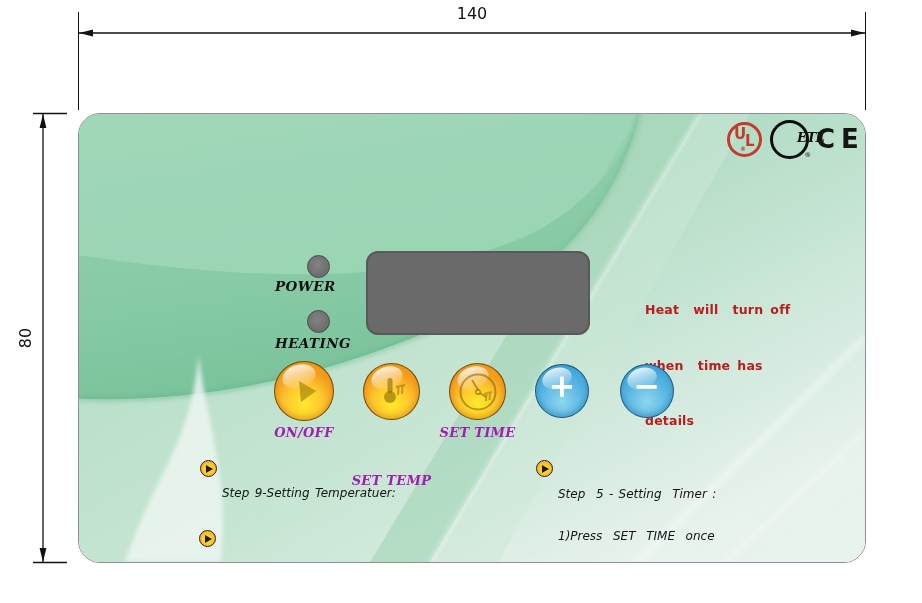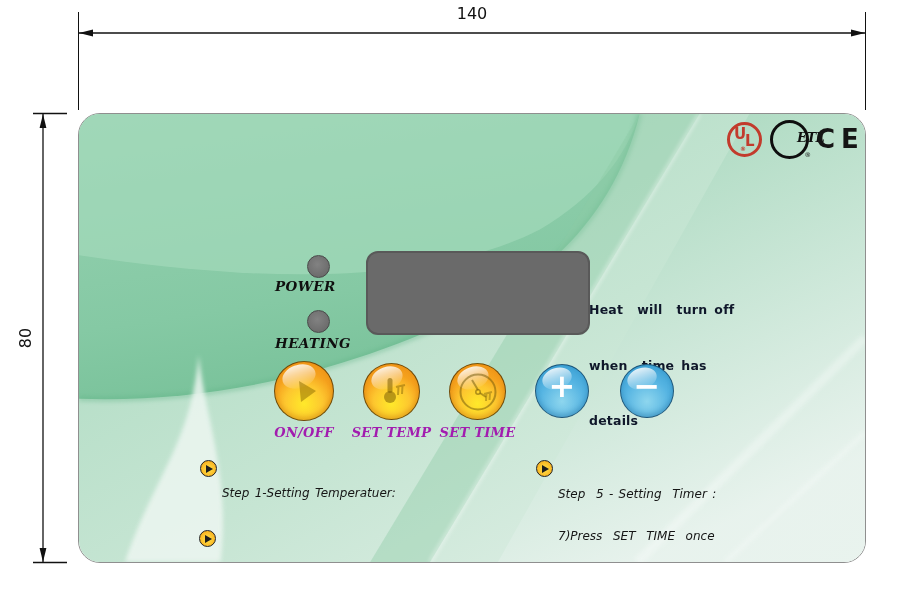--- a/index.html
+++ b/index.html
@@ -31,22 +31,22 @@
   .led{position:absolute;width:23px;height:23px;border-radius:50%;
        background:radial-gradient(circle at 45% 40%, #828282, #646464);border:1px solid #494949;box-sizing:border-box;}
   .led-power{left:228px;top:141px;}
   .led-heating{left:228px;top:196px;}
   .ind-label{position:absolute;width:90px;text-align:left;font:italic bold 13.5px "DejaVu Serif",serif;
              color:#0f0f0f;letter-spacing:.4px;}
   .lbl-power{left:196px;top:164px;}
   .lbl-heating{left:196px;top:221px;font-style:italic;}
   .display{position:absolute;left:287px;top:137px;width:224px;height:84px;background:#6a6a6a;
            border:2px solid #595959;border-radius:12px;box-sizing:border-box;}
-  .heat-note{position:absolute;left:510px;top:150px;width:170px;font:bold 12.5px "DejaVu Sans",sans-serif;
-             color:#0f172a;line-height:18.5px;white-space:pre;word-spacing:2.5px;letter-spacing:.2px;}
+  .heat-note{position:absolute;left:566px;top:150px;width:170px;font:bold 12.5px "DejaVu Sans",sans-serif;
+             color:#b91c1c;line-height:18.5px;white-space:pre;word-spacing:2.5px;letter-spacing:.2px;}
 
   
   .btn{position:absolute;border-radius:50%;box-sizing:border-box;cursor:pointer;}
   .btn.orange{background:radial-gradient(circle at 50% 72%, #ffe92a 0%, #fdc62f 38%, #f5a11d 62%, #ec8c12 100%);
               border:1.5px solid rgba(70,45,0,.75);box-shadow:inset 0 -3px 5px rgba(185,105,0,.35);}
   .btn.blue{background:radial-gradient(circle at 50% 70%, #8ed6ee 0%, #55b4e2 50%, #2f97cd 100%);
             border:1.5px solid rgba(10,50,80,.7);box-shadow:inset 0 -3px 5px rgba(20,90,140,.3);}
   .shine{position:absolute;left:12%;top:5%;width:58%;height:40%;border-radius:50%;
          background:linear-gradient(180deg, rgba(255,255,255,.85), rgba(255,255,255,.05));
          transform:rotate(-18deg);pointer-events:none;}
@@ -54,21 +54,21 @@
   .b-settemp{left:284px;top:249px;width:57px;height:57px;}
   .b-settime{left:370px;top:249px;width:57px;height:57px;}
   .b-plus{left:456px;top:250px;width:54px;height:54px;}
   .b-minus{left:541px;top:250px;width:54px;height:54px;}
   .btn .icon{position:absolute;pointer-events:none;}
   .sym{position:absolute;left:0;top:2px;width:100%;height:100%;text-align:center;line-height:50px;
        font:bold 32px "DejaVu Sans",sans-serif;color:#ffffff;pointer-events:none;}
   .btn-label{position:absolute;top:311px;text-align:center;font:italic bold 13px "DejaVu Serif",serif;
              color:#a21caf;letter-spacing:.3px;white-space:pre;}
   .l-onoff{left:185px;width:80px;}
-  .l-settemp{left:272px;width:81px;}
+  .l-settemp{left:272px;width:81px;margin-top:48px;}
   .l-settime{left:358px;width:81px;}
 
   
   .bullet{position:absolute;width:17px;height:17px;border-radius:50%;box-sizing:border-box;
           background:radial-gradient(circle at 50% 55%, #ffe34a 0%, #fbbf2a 55%, #f09c16 100%);
           border:1px solid #222;}
   .bullet::after{content:"";position:absolute;left:5px;top:3.5px;border-left:7px solid #1d1d1d;
                  border-top:4px solid transparent;border-bottom:4px solid transparent;}
   .bu-step1{left:121px;top:346px;}
   .bu-manual{left:120px;top:416px;}
@@ -194,32 +194,32 @@
       <span class="shine"></span>
       <span class="sym">−</span>
     </div>
 
     <div class="btn-label l-onoff">ON/OFF</div>
     <div class="btn-label l-settemp">SET TEMP</div>
     <div class="btn-label l-settime">SET TIME</div>
 
     <div class="bullet bu-step1"></div>
     <div class="ins ins-step1">
-      <div class="line">Step 1-Setting Temperatuer:</div>
+      <div class="line">Step 9-Setting Temperatuer:</div>
       
       
       
     </div>
 
     <div class="bullet bu-manual"></div>
 
     <div class="bullet bu-step2"></div>
     <div class="ins ins-step2">
       <div class="line">Step  5 - Setting  Timer :</div>
-      <div class="line">7)Press  SET  TIME  once</div>
+      <div class="line">1)Press  SET  TIME  once</div>
       
       
       
       
     </div>
 
   </div>
 </div>
 
 </body></html>

